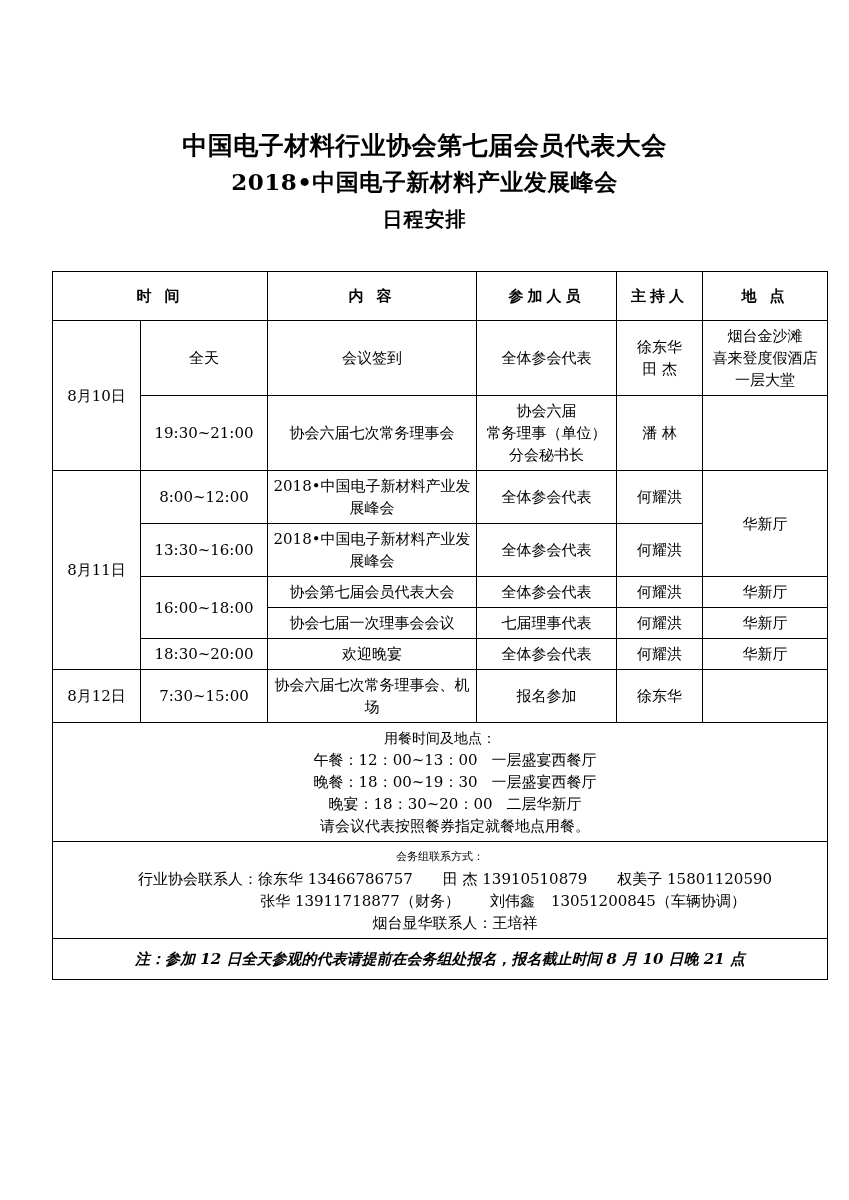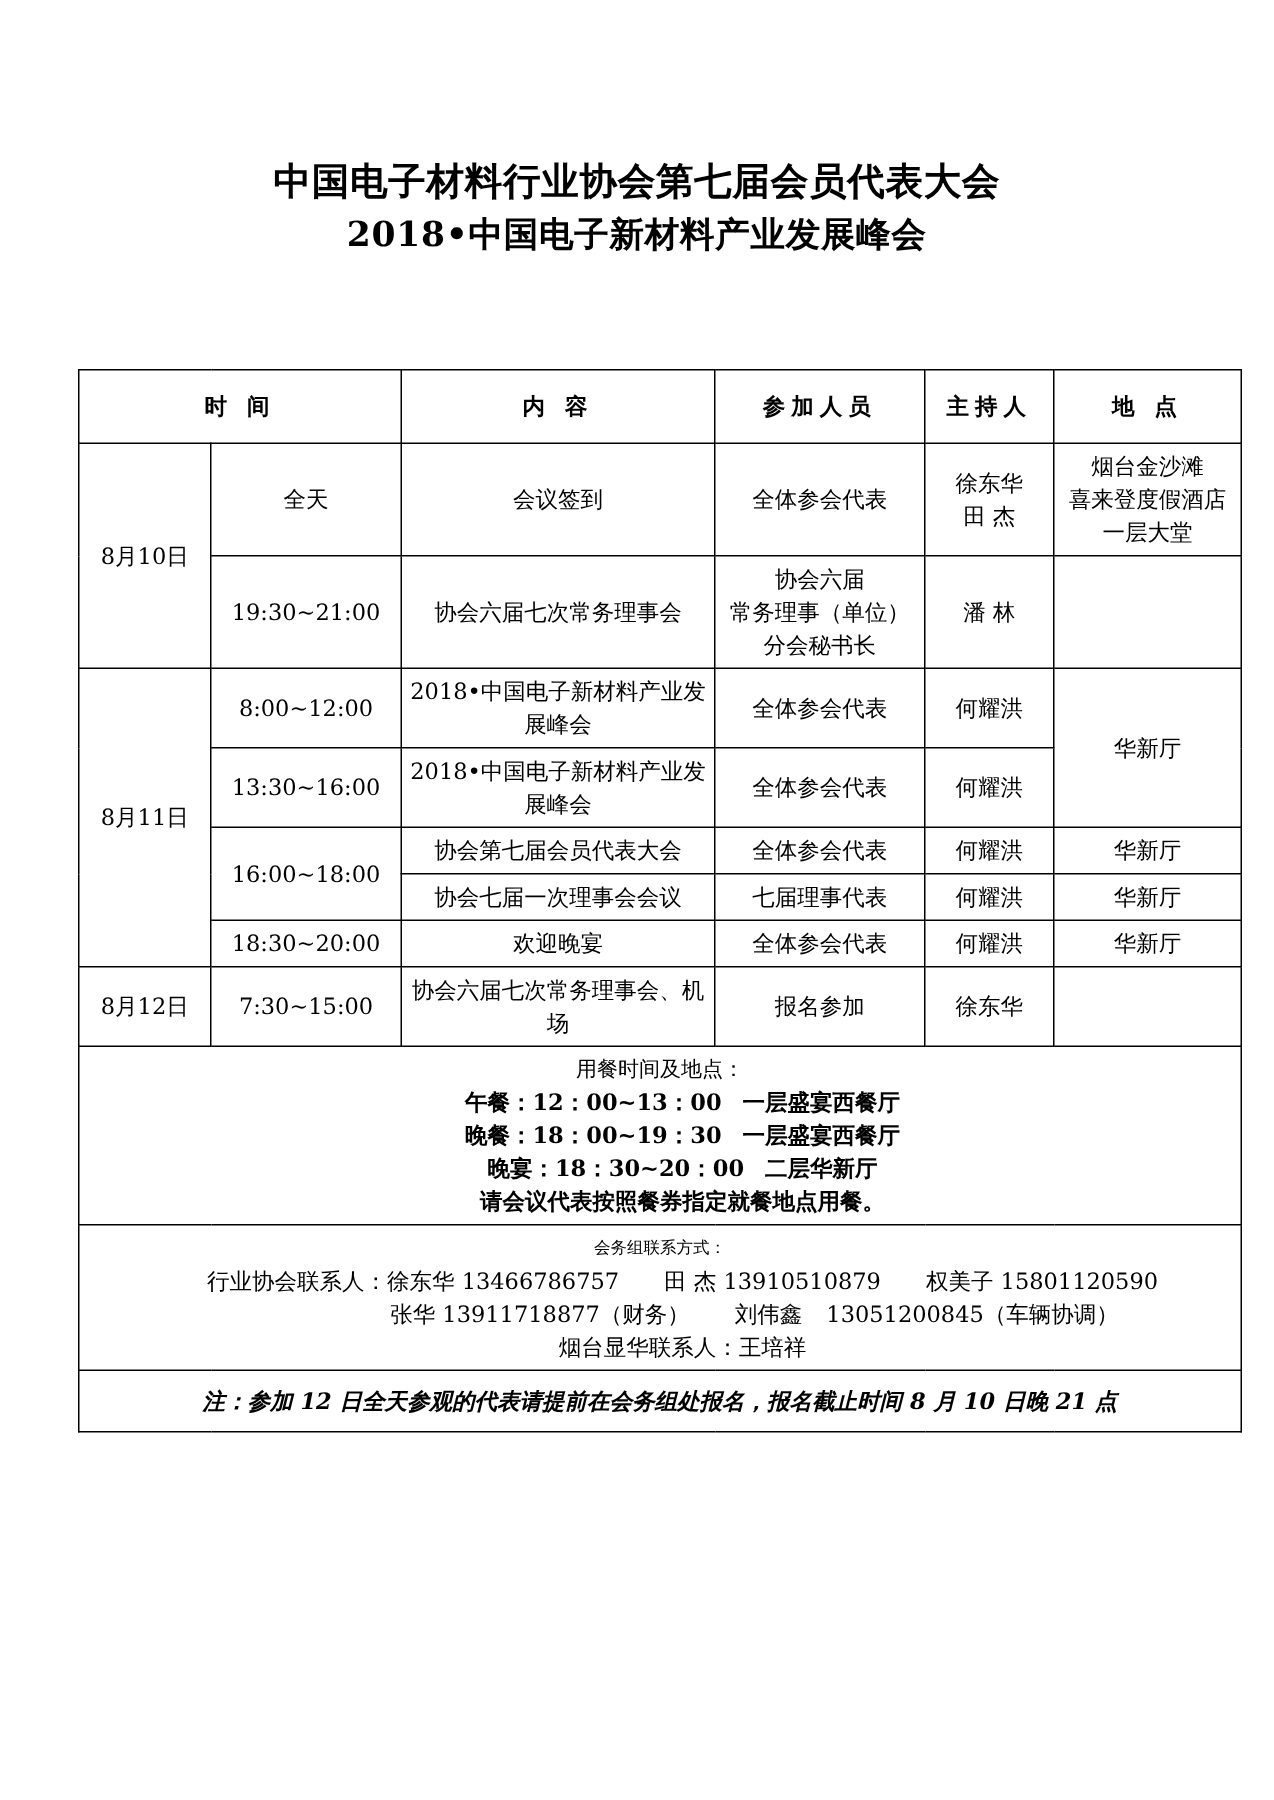--- a/index.html
+++ b/index.html
@@ -16,20 +16,21 @@
   }
   .page {
     width: 849px;
     height: 1200px;
     position: relative;
     box-sizing: border-box;
   }
   .titles {
     padding-top: 104px;
     text-align: center;
+    margin-top: 25px;
   }
   .title-line {
     font-family: "DejaVu Serif", "Liberation Serif", serif;
     font-weight: bold;
     font-size: 25px;
     line-height: 34px;
     letter-spacing: 0.5px;
   }
   .subtitle-line {
     font-family: "DejaVu Serif", "Liberation Serif", serif;
@@ -95,21 +96,21 @@
   .cw-place { width: 125px; }
 
   td.notes {
     text-align: left;
     vertical-align: top;
     padding: 8px 10px 10px 10px;
     font-size: 14px;
     line-height: 25px;
   }
   .meal-head { font-size: 14px; }
-  .meal-line { padding-left: 30px; font-weight: bold; }
+  .meal-line { padding-left: 30px; }
   .meal-loc { padding-left: 14px; }
   .contact-head { font-size: 11px; }
   .contact-line { padding-left: 30px; }
   .contact-line2 { padding-left: 126px; }
   .gap-mid { display: inline-block; width: 30px; }
   .gap-sm { display: inline-block; width: 16px; }
   td.footnote {
     text-align: left;
     vertical-align: middle;
     padding: 10px 10px;
@@ -121,20 +122,21 @@
   }
 </style>
 </head>
 <body>
 
 <div class="page">
 
   <div class="titles">
     <div class="title-line">中国电子材料行业协会第七届会员代表大会</div>
     <div class="subtitle-line">2018•中国电子新材料产业发展峰会</div>
+    <div class="schedule-label">日程安排</div>
   </div>
 
   <table class="sched">
     <colgroup>
       <col class="cw-date">
         <col class="cw-time">
         <col class="cw-cont">
       <col class="cw-part">
         <col class="cw-host">
         <col class="cw-place">

